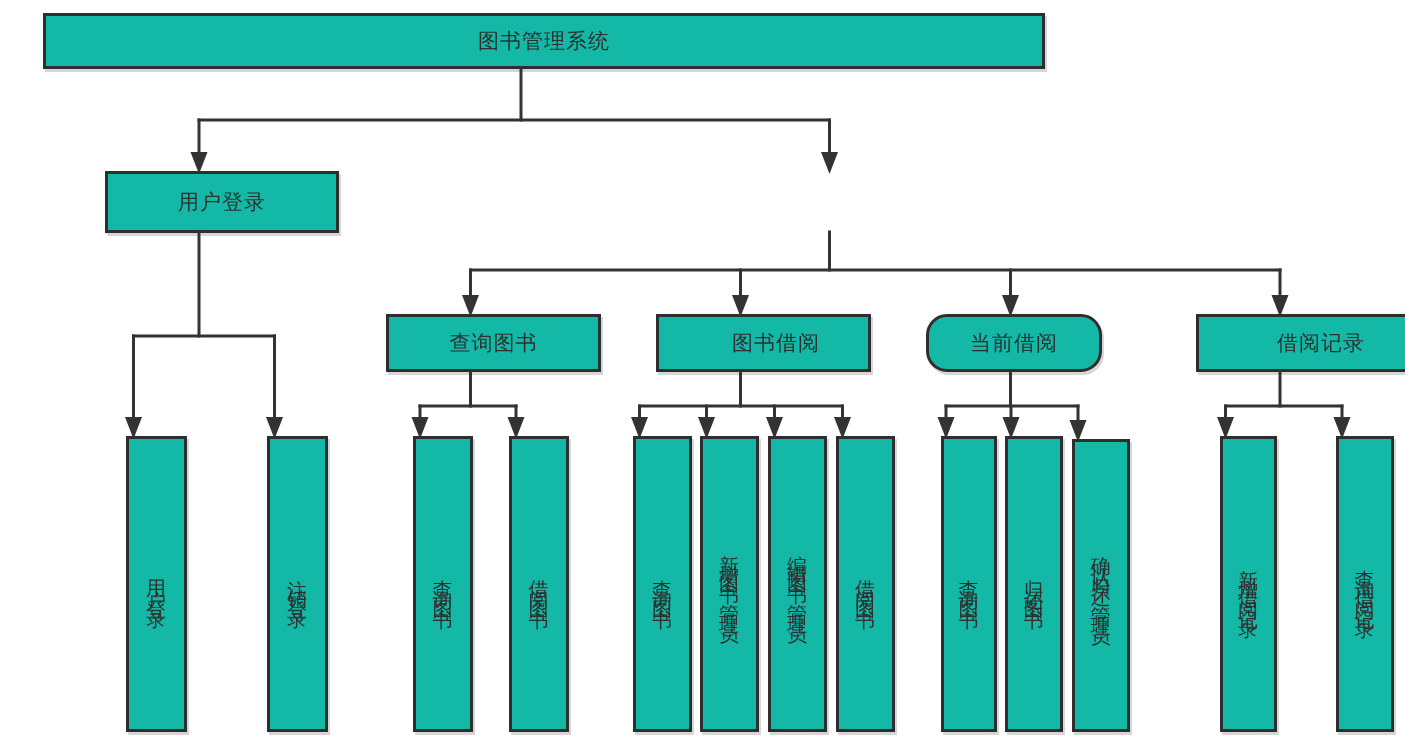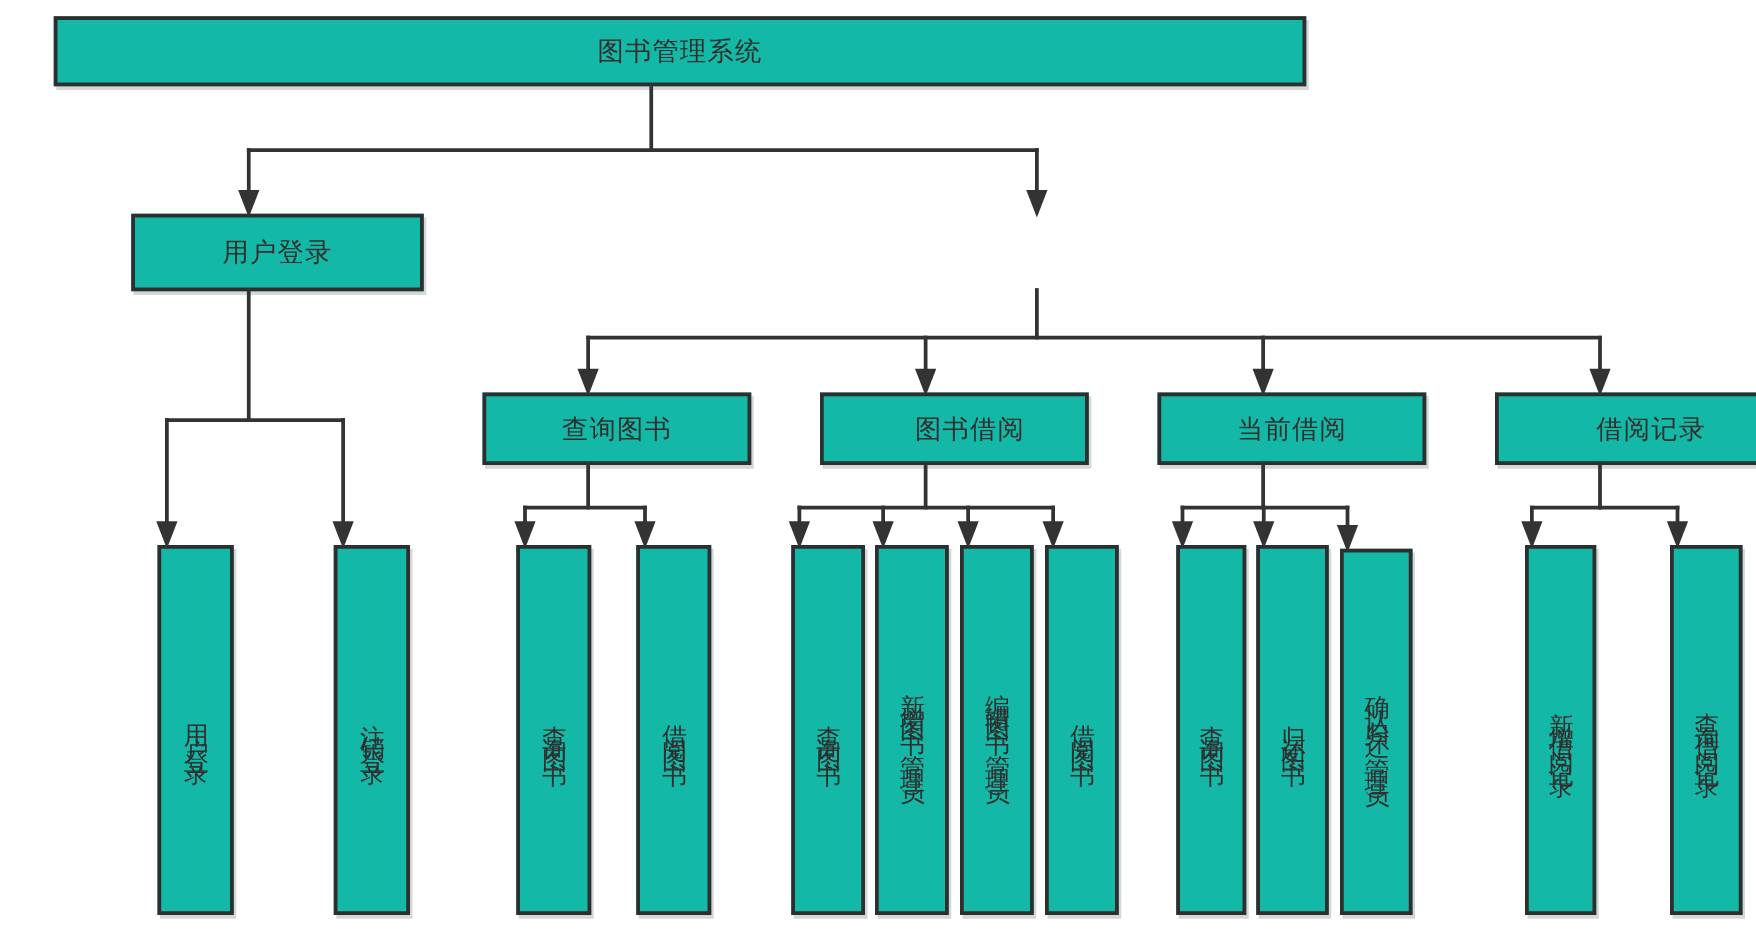--- a/index.html
+++ b/index.html
@@ -68,21 +68,21 @@
       </div>
       <div class="node h" style="left: 82px; top: 171px; width: 234px; height: 62px;">
         <span>用户登录</span>
       </div>
       <div class="node h" style="left: 363px; top: 314px; width: 215px; height: 58px;">
         <span>查询图书</span>
       </div>
       <div class="node h" style="left: 633px; top: 314px; width: 215px; height: 58px; padding-left: 25px;">
         <span>图书借阅</span>
       </div>
-      <div class="node h" style="left: 903px; top: 314px; width: 215px; height: 58px;">
+      <div class="node h" style="left: 903px; top: 314px; width: 176px; height: 58px; border-radius: 21px;">
         <span>当前借阅</span>
       </div>
       <div class="node h" style="left: 1173px; top: 314px; width: 250px; height: 58px;">
         <span>借阅记录</span>
       </div>
       <div class="node v" style="left: 103px; top: 436px; width: 61px; height: 296px;">
         <span>用户登录</span>
       </div>
       <div class="node v" style="left: 244px; top: 436px; width: 61px; height: 296px;">
         <span>注销登录</span>

